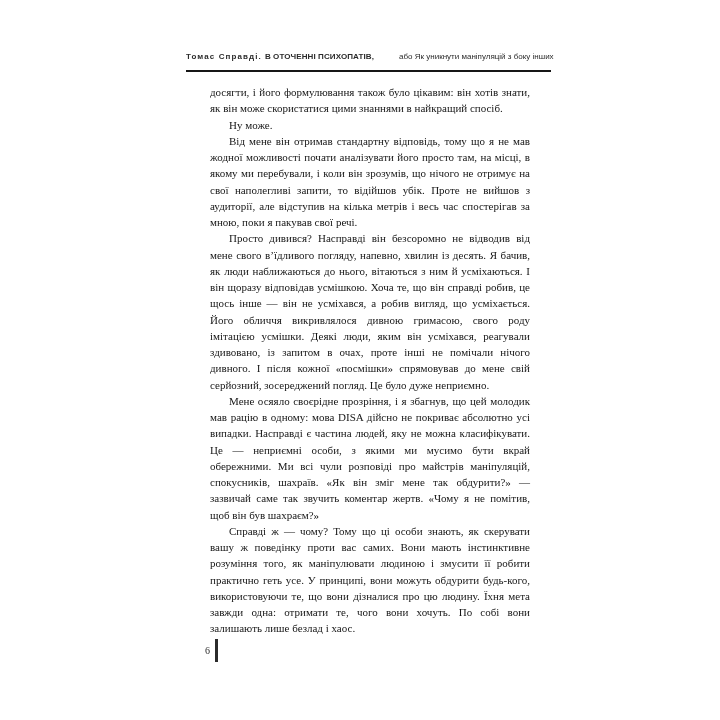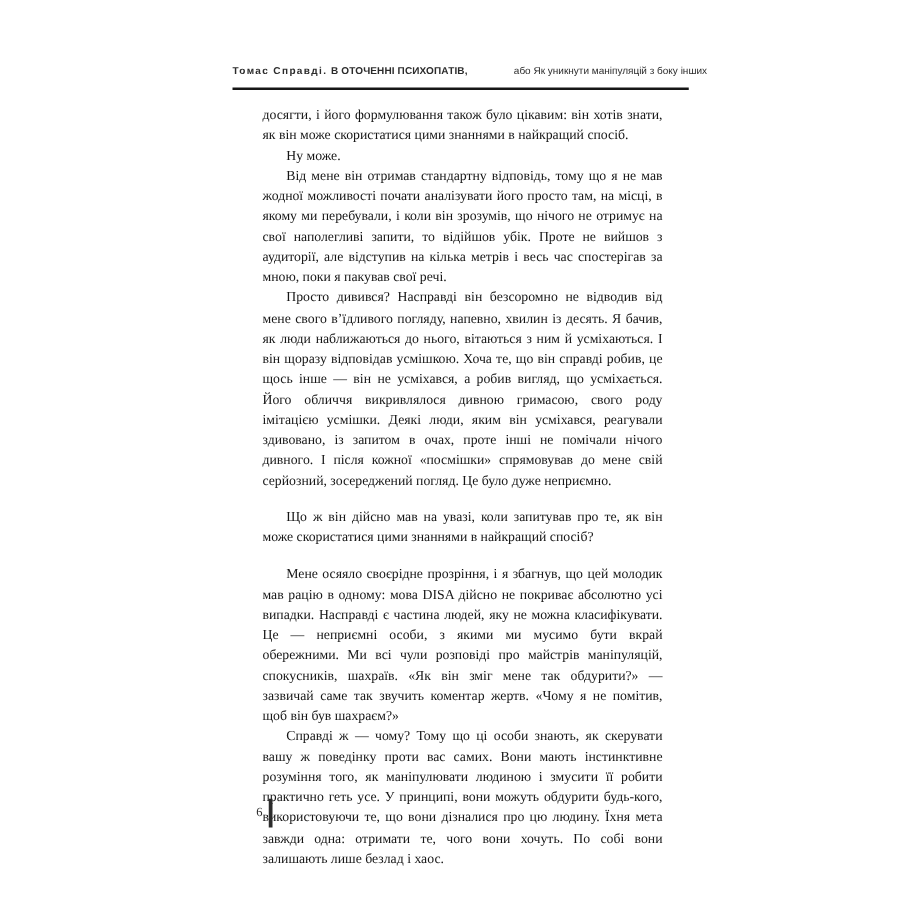--- a/index.html
+++ b/index.html
@@ -24,21 +24,21 @@
     white-space: nowrap;
   }
   .running-header .author {
     font-weight: bold;
     letter-spacing: 1.1px;
     margin-right: 3px;
   }
   .running-header .title-caps {
     font-weight: bold;
     letter-spacing: 0.1px;
-    margin-right: 15px;
+    margin-right: 3px;
   }
   .running-header .subtitle {
     font-weight: normal;
     margin-left: 22px;
   }
   .header-rule {
     position: absolute;
     left: 186px; top: 70px;
     width: 365px; height: 2px;
     background: #161616;
@@ -87,21 +87,20 @@
     <span class="author">Томас Справді.</span><span class="title-caps">В ОТОЧЕННІ ПСИХОПАТІВ,</span><span class="subtitle">або Як уникнути маніпуляцій з боку інших</span>
   </div>
 
   <div class="header-rule"></div>
 
   <div class="page-text">
       <p class="para"><span>досягти, і його формулювання також було цікавим: він хотів знати, як він може скористатися цими знаннями в найкращий спосіб.</span></p>
       <p class="para indent"><span>Ну може.</span></p>
       <p class="para indent"><span>Від мене він отримав стандартну відповідь, тому що я не мав жодної можливості почати аналізувати його просто там, на місці, в якому ми перебували, і коли він зрозумів, що нічого не отримує на свої наполегливі запити, то відійшов убік. Проте не вийшов з аудиторії, але відступив на кілька метрів і весь час спостерігав за мною, поки я пакував свої речі.</span></p>
       <p class="para indent"><span>Просто дивився? Насправді він безсоромно не відводив від мене свого в’їдливого погляду, напевно, хвилин із десять. Я бачив, як люди наближаються до нього, вітаються з ним й усміхаються. І він щоразу відповідав усмішкою. Хоча те, що він справді робив, це щось інше — він не усміхався, а </span><span class="em">робив вигляд, що усміхається.</span><span> Його обличчя викривлялося дивною гримасою, свого роду імітацією усмішки. Деякі люди, яким він усміхався, реагували здивовано, із запитом в очах, проте інші не помічали нічого дивного. І після кожної «посмішки» спрямовував до мене свій серйозний, зосереджений погляд. Це було дуже неприємно.</span></p>
-      <p class="para indent spaced"><span>Що ж він дійсно мав на увазі, коли запитував про те, як </span><span class="em">він може скористатися цими знаннями в найкращий спосіб?</span></p>
       <p class="para indent"><span>Мене осяяло своєрідне прозріння, і я збагнув, що цей молодик мав рацію в одному: мова DISA дійсно не покриває абсолютно усі випадки. Насправді є частина людей, яку не можна класифікувати. Це — неприємні особи, з якими ми мусимо бути вкрай обережними. Ми всі чули розповіді про майстрів маніпуляцій, спокусників, шахраїв. </span><span class="em">«Як він зміг мене так обдурити?»</span><span> — зазвичай саме так звучить коментар жертв. </span><span class="em">«Чому я не помітив, щоб він був шахраєм?»</span></p>
       <p class="para indent"><span>Справді ж — чому? Тому що ці особи знають, як скерувати вашу ж поведінку проти вас самих. Вони мають інстинктивне розуміння того, як маніпулювати людиною і змусити її робити практично геть усе. У принципі, вони можуть обдурити будь-кого, використовуючи те, що вони дізналися про цю людину. Їхня мета завжди одна: отримати те, чого вони хочуть. По собі вони залишають лише безлад і хаос.</span></p>
     </div>
 
   <div class="page-footer">
     <span class="page-number">6</span>
     <span class="footer-bar"></span>
   </div>
 
 </div>

